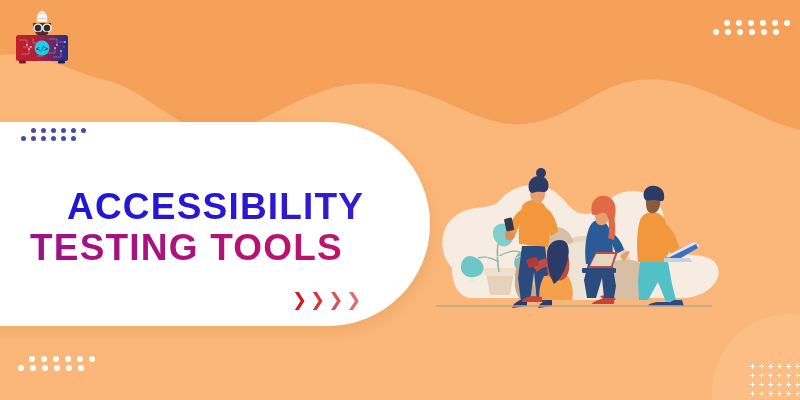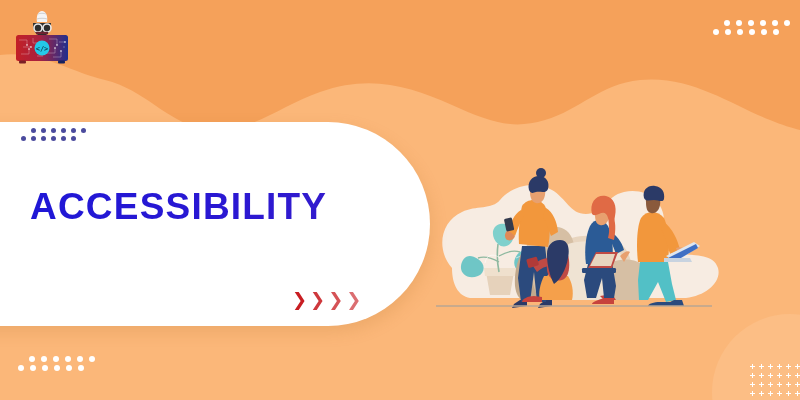--- a/index.html
+++ b/index.html
@@ -47,20 +47,21 @@
     line-height:41px;
     letter-spacing:1.2px;
     white-space:nowrap;
     -webkit-background-clip:text;
     background-clip:text;
     color:transparent;
     -webkit-text-fill-color:transparent;
   }
   #headline-line-1 {
     background-image:linear-gradient(90deg,#1f17d6 0%,#2b18d2 55%,#3a1fc9 100%);
+    margin-left:37px;
   }
   #headline-line-2 {
     background-image:linear-gradient(90deg,#9c1288 0%,#b01379 48%,#c71560 100%);
   }
 
   
   #chevrons {
     position:absolute;
     left:292px; top:291px;
     display:flex; gap:3px;
@@ -312,20 +313,21 @@
       <span class="dot"></span>
       <span class="dot"></span>
       <span class="dot"></span>
       <span class="dot"></span>
       <span class="dot"></span>
     </div>
   </div>
 
   <div id="headline">
     <span id="headline-line-1" class="headline-line">ACCESSIBILITY</span>
+    <span id="headline-line-2" class="headline-line">TESTING TOOLS</span>
   </div>
 
   <div id="chevrons">
     <span class="chev">❯</span>
     <span class="chev">❯</span>
     <span class="chev">❯</span>
     <span class="chev">❯</span>
   </div>
 
   <div id="dots-topright" class="dotgrid">

